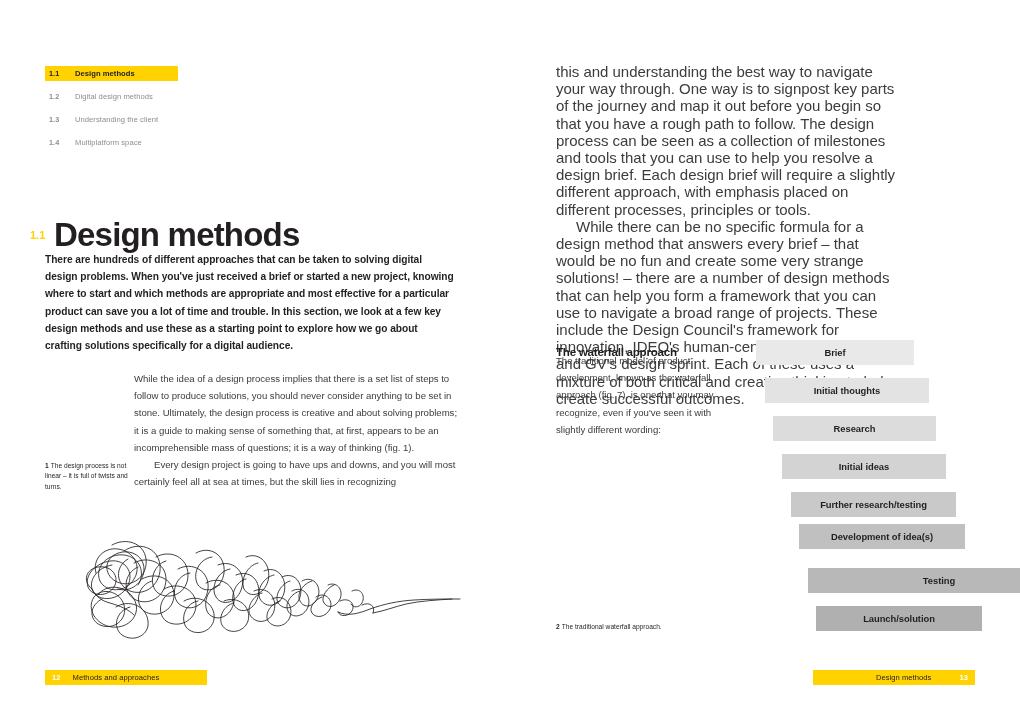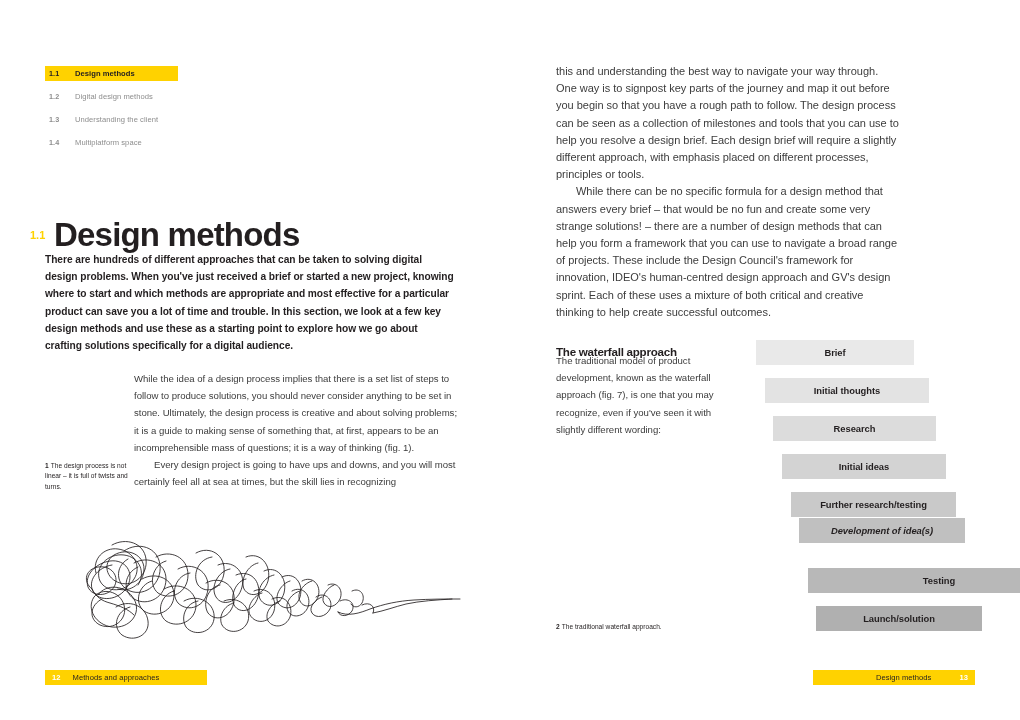--- a/index.html
+++ b/index.html
@@ -142,21 +142,21 @@
     height: 116px;
   }
   .squiggle svg { display: block; width: 100%; height: 100%; }
 
   
   .right-body {
     position: absolute;
     left: 556px;
     top: 63px;
     width: 344px;
-    font-size: 11px;
+    font-size: 15px;
     line-height: 17.2px;
     color: #3c3c3c;
     letter-spacing: -0.02px;
   }
   .right-body p { margin: 0; }
   .right-body p + p { text-indent: 20px; }
 
   .subhead {
     position: absolute;
     left: 556px;
@@ -323,21 +323,21 @@
   <div class="subbody">
     <p>The traditional model of product development, known as the waterfall approach (fig. 7), is one that you may recognize, even if you've seen it with slightly different wording:</p>
   </div>
 
   <div class="waterfall">
     <div class="wf-box" style="left: 0px; top: 0px; width: 158px; background: rgb(233, 233, 233);">Brief</div>
     <div class="wf-box" style="left: 9px; top: 38px; width: 164px; background: rgb(227, 227, 227);">Initial thoughts</div>
     <div class="wf-box" style="left: 17px; top: 76px; width: 163px; background: rgb(220, 220, 220);">Research</div>
     <div class="wf-box" style="left: 26px; top: 114px; width: 164px; background: rgb(211, 211, 211);">Initial ideas</div>
     <div class="wf-box" style="left: 35px; top: 152px; width: 165px; background: rgb(201, 201, 201);">Further research/testing</div>
-    <div class="wf-box" style="left: 43px; top: 178px; width: 166px; background: rgb(192, 192, 192); font-style: italic;">Development of idea(s)</div>
+    <div class="wf-box" style="left: 43px; top: 184px; width: 166px; background: rgb(192, 192, 192);">Development of idea(s)</div>
     <div class="wf-box" style="left: 52px; top: 228px; width: 166px; background: rgb(184, 184, 184); padding-left: 48px;">Testing</div>
     <div class="wf-box" style="left: 60px; top: 266px; width: 166px; background: rgb(176, 176, 176);">Launch/solution</div>
   </div>
 
   <div class="caption caption-2">
     <span class="fignum">2</span><span>The traditional waterfall approach.</span>
   </div>
 
   <div class="footer footer-left">
     <span class="pg">12</span>

